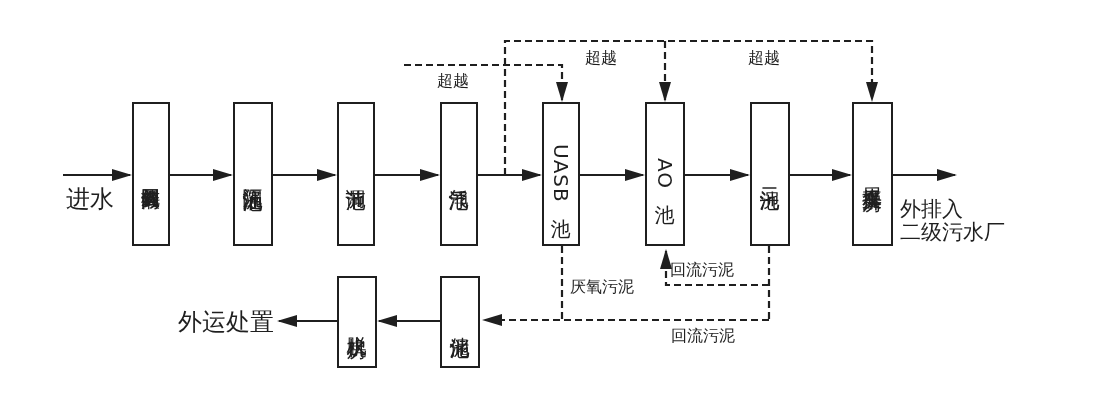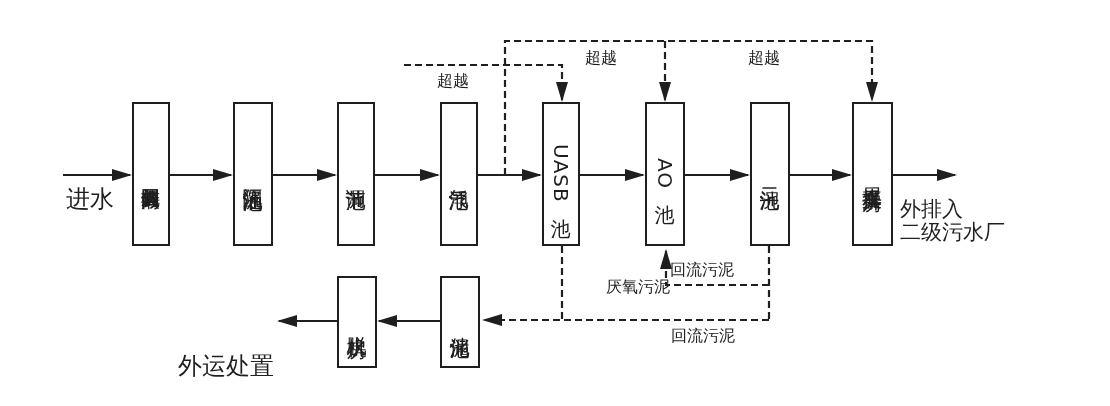--- a/index.html
+++ b/index.html
@@ -92,18 +92,18 @@
 
   <div class="lbl" style="left:437px;top:72px;">超越</div>
   <div class="lbl" style="left:585px;top:49px;">超越</div>
   <div class="lbl" style="left:748px;top:49px;">超越</div>
 
   <div class="lbl effluent" style="left:900px;top:198px;">
     <div>外排入</div>
     <div>二级污水厂</div>
   </div>
 
-  <div class="lbl" style="left:570px;top:278px;margin-left:36px;">厌氧污泥</div>
+  <div class="lbl" style="left:570px;top:278px;">厌氧污泥</div>
   <div class="lbl" style="left:670px;top:261px;">回流污泥</div>
   <div class="lbl" style="left:671px;top:327px;">回流污泥</div>
-  <div class="lbl big" style="left:178px;top:309px;margin-top:44px;">外运处置</div>
+  <div class="lbl big" style="left:178px;top:309px;">外运处置</div>
 
 </div>
 
 </body></html>

